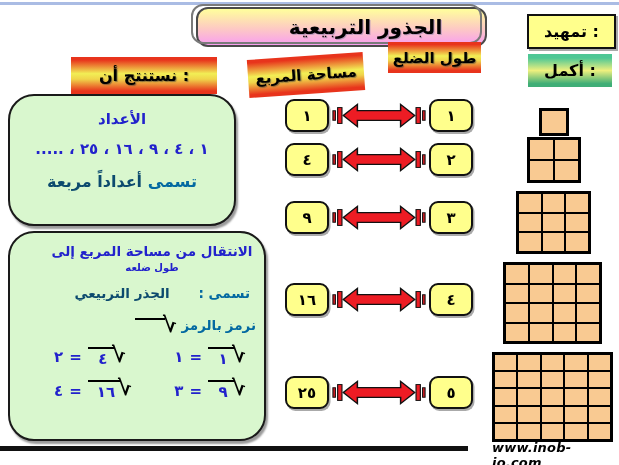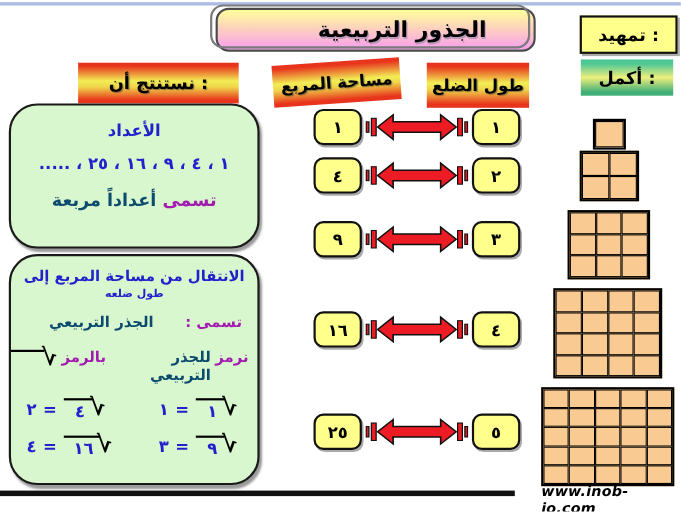--- a/index.html
+++ b/index.html
@@ -22,32 +22,32 @@
     font-size:16px;font-weight:bold;box-shadow:2px 2px 0 #aaa;}
   .complete-box{left:528px;top:54px;width:84px;height:33px;
     background:linear-gradient(180deg,#4ec795 12%,#eef07e 50%,#3fae77 90%);
     display:flex;align-items:center;justify-content:center;font-size:16px;font-weight:bold;}
 
   .hdr{background:linear-gradient(180deg,#e8341c 8%,#f2ee55 45%,#f0d44a 60%,#e8341c 92%);
     display:flex;align-items:center;justify-content:center;font-weight:bold;color:#000;
     text-shadow:1px 1px 1px rgba(60,60,60,.55);}
   .hdr-conclude{left:71px;top:57px;width:146px;height:37px;font-size:16px;}
   .hdr-area{left:248px;top:56px;width:116px;height:38px;font-size:15px;transform:rotate(-4deg);}
-  .hdr-side{left:388px;top:57px;width:93px;height:41px;font-size:15px;}
+  .hdr-side{left:388px;top:42px;width:93px;height:31px;font-size:15px;}
 
   .panel{background:#d9f7ce;border:2px solid #1a1a1a;border-radius:26px;
     box-shadow:2px 3px 2px #9a9a9a;direction:rtl;color:#2222cc;font-weight:bold;}
   .panel-1{left:8px;top:94px;width:224px;height:126px;padding-top:2px;}
-  .panel-2{left:8px;top:231px;width:224px;height:206px;}
+  .panel-2{left:8px;top:231px;width:224px;height:206px;padding-left:30px;}
   .panel p{margin:0;}
   .p1-line1{text-align:center;font-size:15px;margin-top:12px !important;}
   .p1-line2{text-align:center;font-size:15px;margin-top:12px !important;letter-spacing:1px;}
   .p1-line3{text-align:center;font-size:16px;margin-top:14px !important;}
   .red{color:#0c4a6e;}
-  .blue{color:#a21caf;}
+  .blue{color:#0369a1;}
   .p2-line1{text-align:center;font-size:13.5px;margin-top:10px !important;}
   .p2-line2{text-align:center;font-size:10px;margin-top:3px !important;}
   .p2-line3{text-align:right;font-size:13.5px;margin:12px 14px 0 0 !important;}
   .p2-line3 .red{margin-right:24px;}
   .p2-line4{text-align:right;font-size:13.5px;margin:16px 8px 0 0 !important;
     display:flex;direction:rtl;align-items:flex-start;gap:4px;justify-content:flex-start;}
 
   .radgrp{display:inline-flex;align-items:flex-start;direction:ltr;}
   .radicand{border-top:2.5px solid #000;padding:2px 5px 0 9px;min-width:12px;text-align:center;
     color:#2222cc;line-height:1.1;}
@@ -110,21 +110,20 @@
 
 <div class="abs panel panel-2">
   <p class="p2-line1">الانتقال من مساحة المربع إلى</p>
   <p class="p2-line2">طول ضلعه</p>
   <p class="p2-line3">
     <span class="blue">تسمى :</span>
     <span class="red">الجذر التربيعي</span>
   </p>
   <p class="p2-line4">
     <span class="blue">نرمز</span>
-    <span class="red">للجذر التربيعي</span>
     <span class="blue">بالرمز</span>
     <span class="radgrp">
         <span class="bar"></span>
         <span class="radical">√</span>
       </span>
   </p>
   <div id="equations">
       <div class="eq-row">
         <span class="eq">
           <span class="res">١</span>

